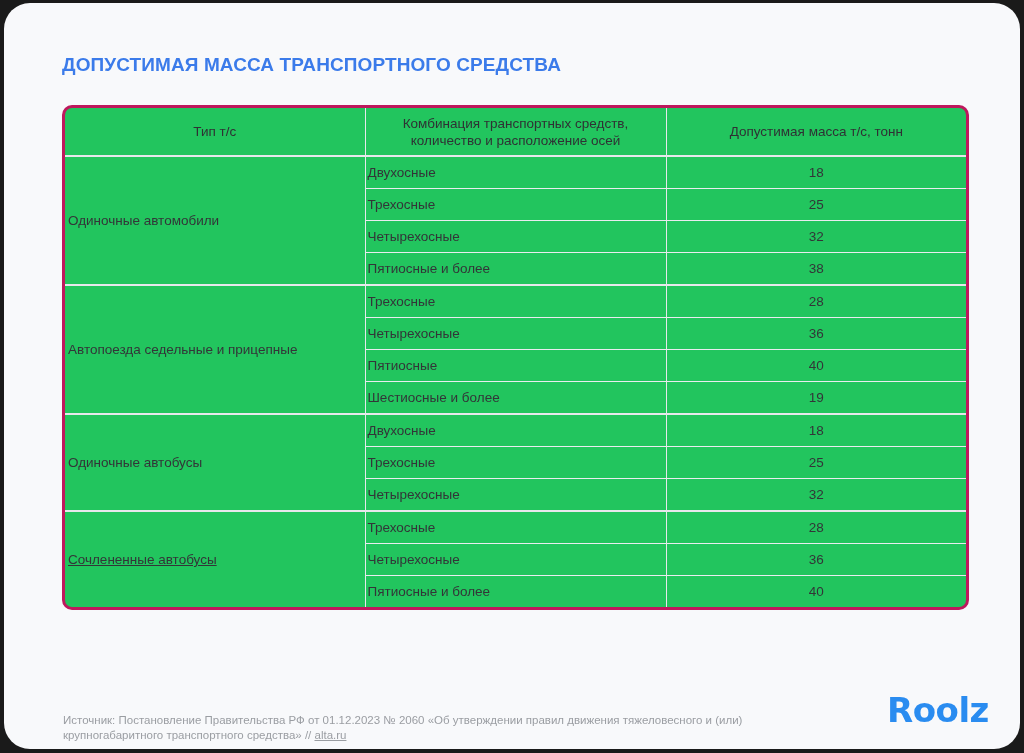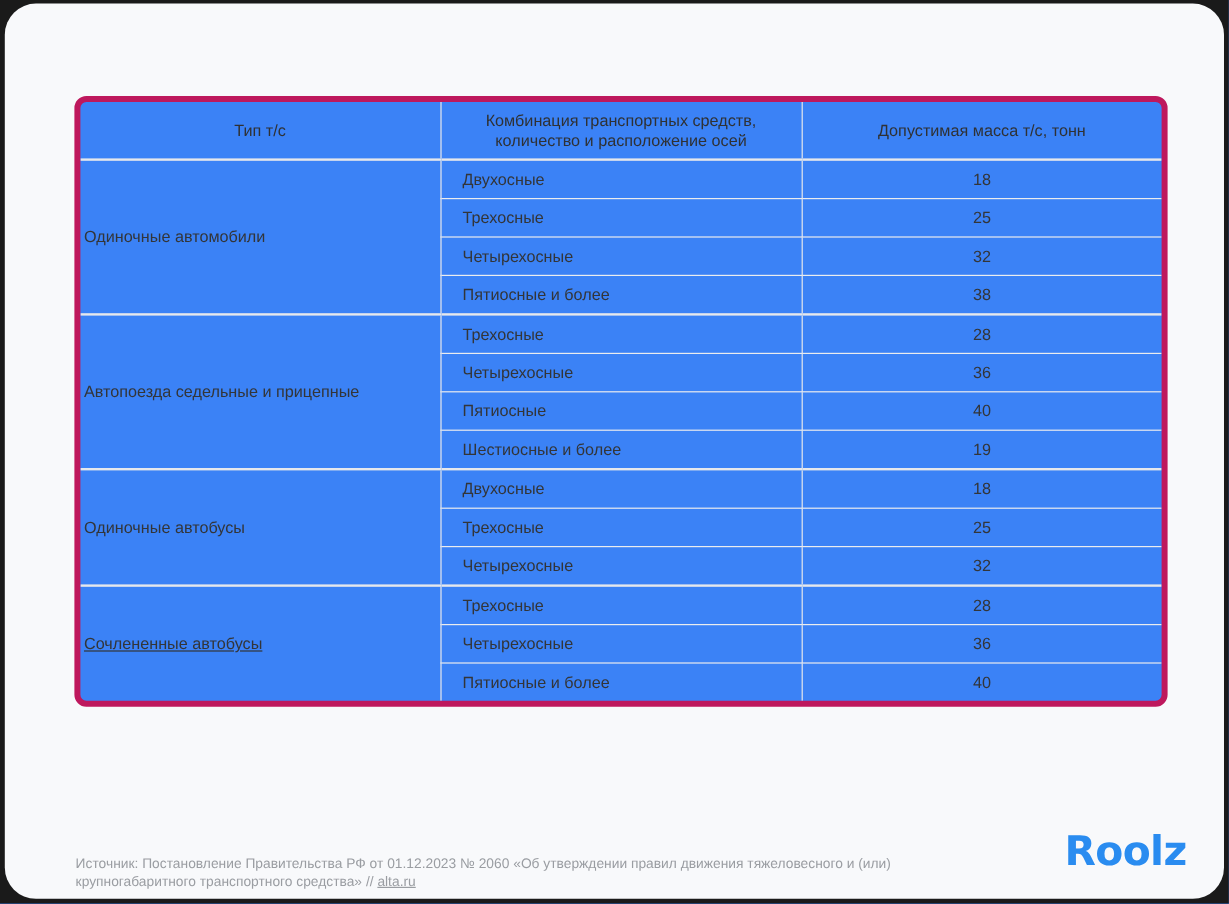--- a/index.html
+++ b/index.html
@@ -11,53 +11,54 @@
   .card {
     position: absolute; left: 4px; top: 3px; width: 1016px; height: 746px;
     background: #f8f9fb; border-radius: 26px;
   }
   .title {
     position: absolute; left: 58px; top: 51px;
     font-size: 19px; font-weight: 700; color: #3b7bea; letter-spacing: 0.1px;
     margin: 0;
   }
   .table-wrap {
-    position: absolute; left: 58px; top: 77px; width: 901px;
-    border: 5px solid #be185d; border-radius: 10px; overflow: hidden;
-    background: #3b82f6;
+    position: absolute; left: 58px; top: 102px; width: 901px;
+    border: 3px solid #be185d; border-radius: 10px; overflow: hidden;
+    background: #22c55e;
   }
   table { border-collapse: collapse; width: 100%; table-layout: fixed; }
   col.c1 { width: 300px; } col.c2 { width: 301px; } col.c3 { width: 300px; }
   th, td { color: #333538; font-size: 13.5px; font-weight: 400; padding: 0; }
   th {
     height: 47px; text-align: center; line-height: 17px;
     border-bottom: 2px solid #e6e8ec; color: #2f3134;
   }
   th + th { border-left: 1px solid #e6e8ec; }
   td { height: 31px; border-bottom: 1px solid #eaecef; }
   td.group { padding-left: 3px; border-right: 1px solid #e6e8ec; }
-  td.axle { padding-left: 18px; border-right: 1px solid #e6e8ec; }
+  td.axle { padding-left: 2px; border-right: 1px solid #e6e8ec; }
   td.mass { text-align: center; }
   tr.group-end td { border-bottom: 2px solid #e6e8ec; }
   tr.last td { border-bottom: none; }
   .source {
     position: absolute; left: 59px; top: 710px; width: 690px;
     font-size: 11.5px; line-height: 15px; color: #9a9da2; margin: 0;
   }
   .source a { color: #9a9da2; text-decoration: underline; }
   .logo {
     position: absolute; left: 883px; top: 687px;
     font-size: 34px; font-weight: 700; color: #2a8cf0; letter-spacing: -0.5px;
     font-family: "DejaVu Sans", sans-serif;
   }
 </style>
 </head>
 <body>
 
 <div class="card">
+  <h1 class="title">ДОПУСТИМАЯ МАССА ТРАНСПОРТНОГО СРЕДСТВА</h1>
 
   <div class="table-wrap">
     <table>
       <colgroup>
           <col class="c1">
           <col class="c2">
           <col class="c3">
         </colgroup>
       <thead>
         <tr>

